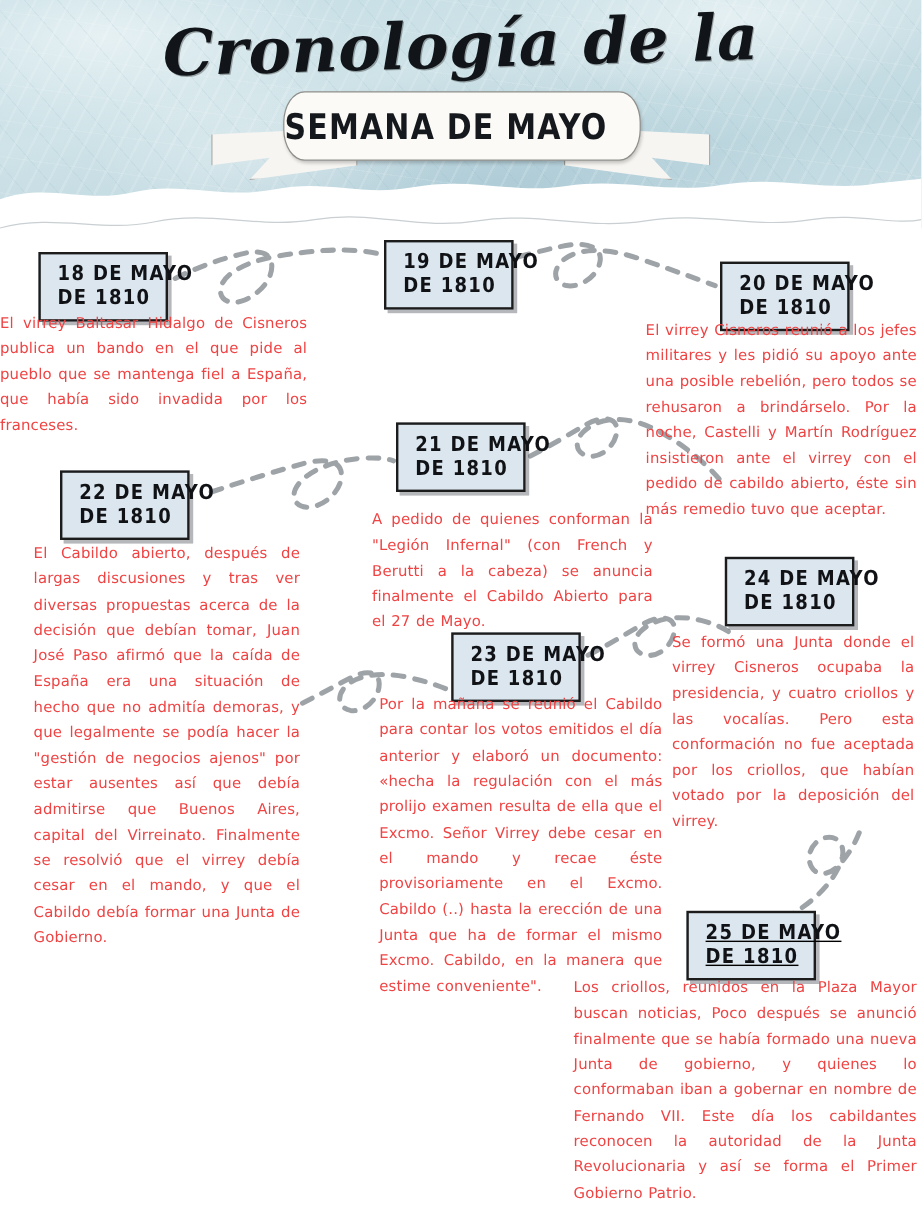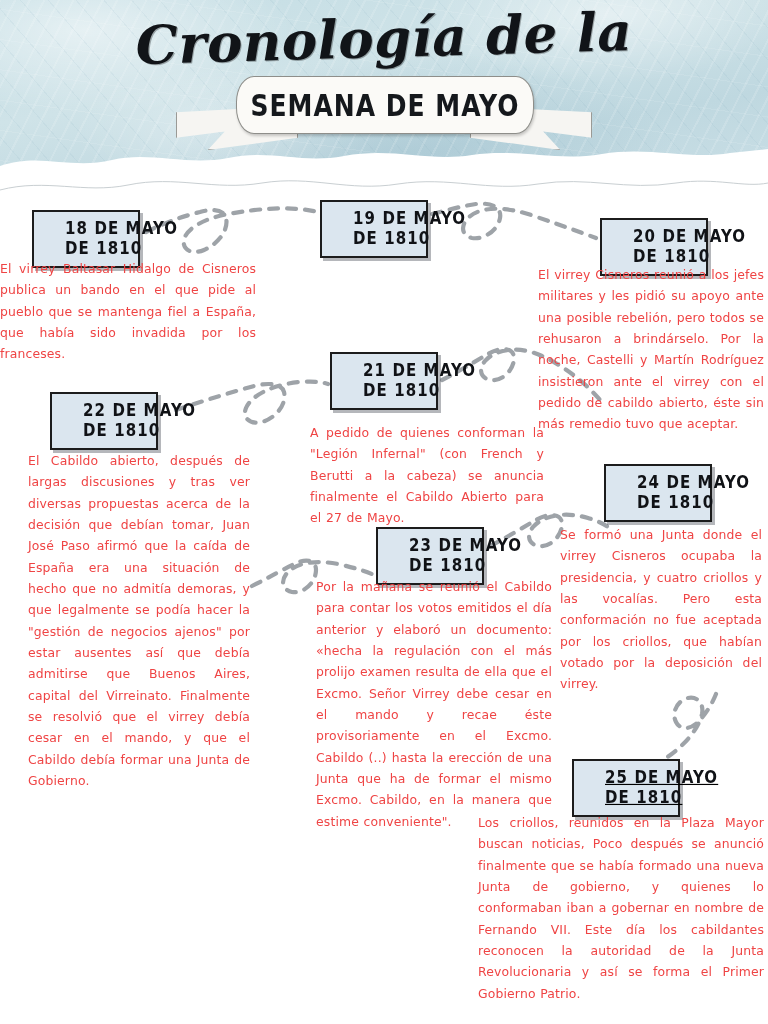--- a/index.html
+++ b/index.html
@@ -108,21 +108,20 @@
     position: absolute;
     left: 52px; top: 2px;
     width: 296px;
     height: 56px;
     background: #fbfaf7;
     border: 1.6px solid #8e8e8a;
     border-radius: 18px / 26px;
     box-shadow: 1px 2px 3px rgba(0,0,0,0.20);
     display: flex;
     align-items: center;
-    justify-content: center;
   }
   .ribbon-text {
     font-family: "DejaVu Sans", sans-serif;
     font-weight: bold;
     font-size: 25px;
     letter-spacing: 1px;
     color: #15181c;
     transform: scaleY(1.18);
     white-space: nowrap;
   }
@@ -143,21 +142,21 @@
     stroke-dasharray: 9 9;
   }
 
   
   .date-box {
     position: absolute;
     background: #dbe6ef;
     border: 2px solid #1c1c1c;
     box-shadow: 3px 3px 0 rgba(90,95,105,0.45);
     text-align: center;
-    padding: 6px 14px 7px 31px;
+    padding: 6px 14px 7px 14px;
     box-sizing: border-box;
   }
   .date-box .dl {
     display: block;
     font-family: "DejaVu Sans", sans-serif;
     font-weight: bold;
     font-size: 15px;
     line-height: 1.36;
     letter-spacing: 1.1px;
     color: #101216;

